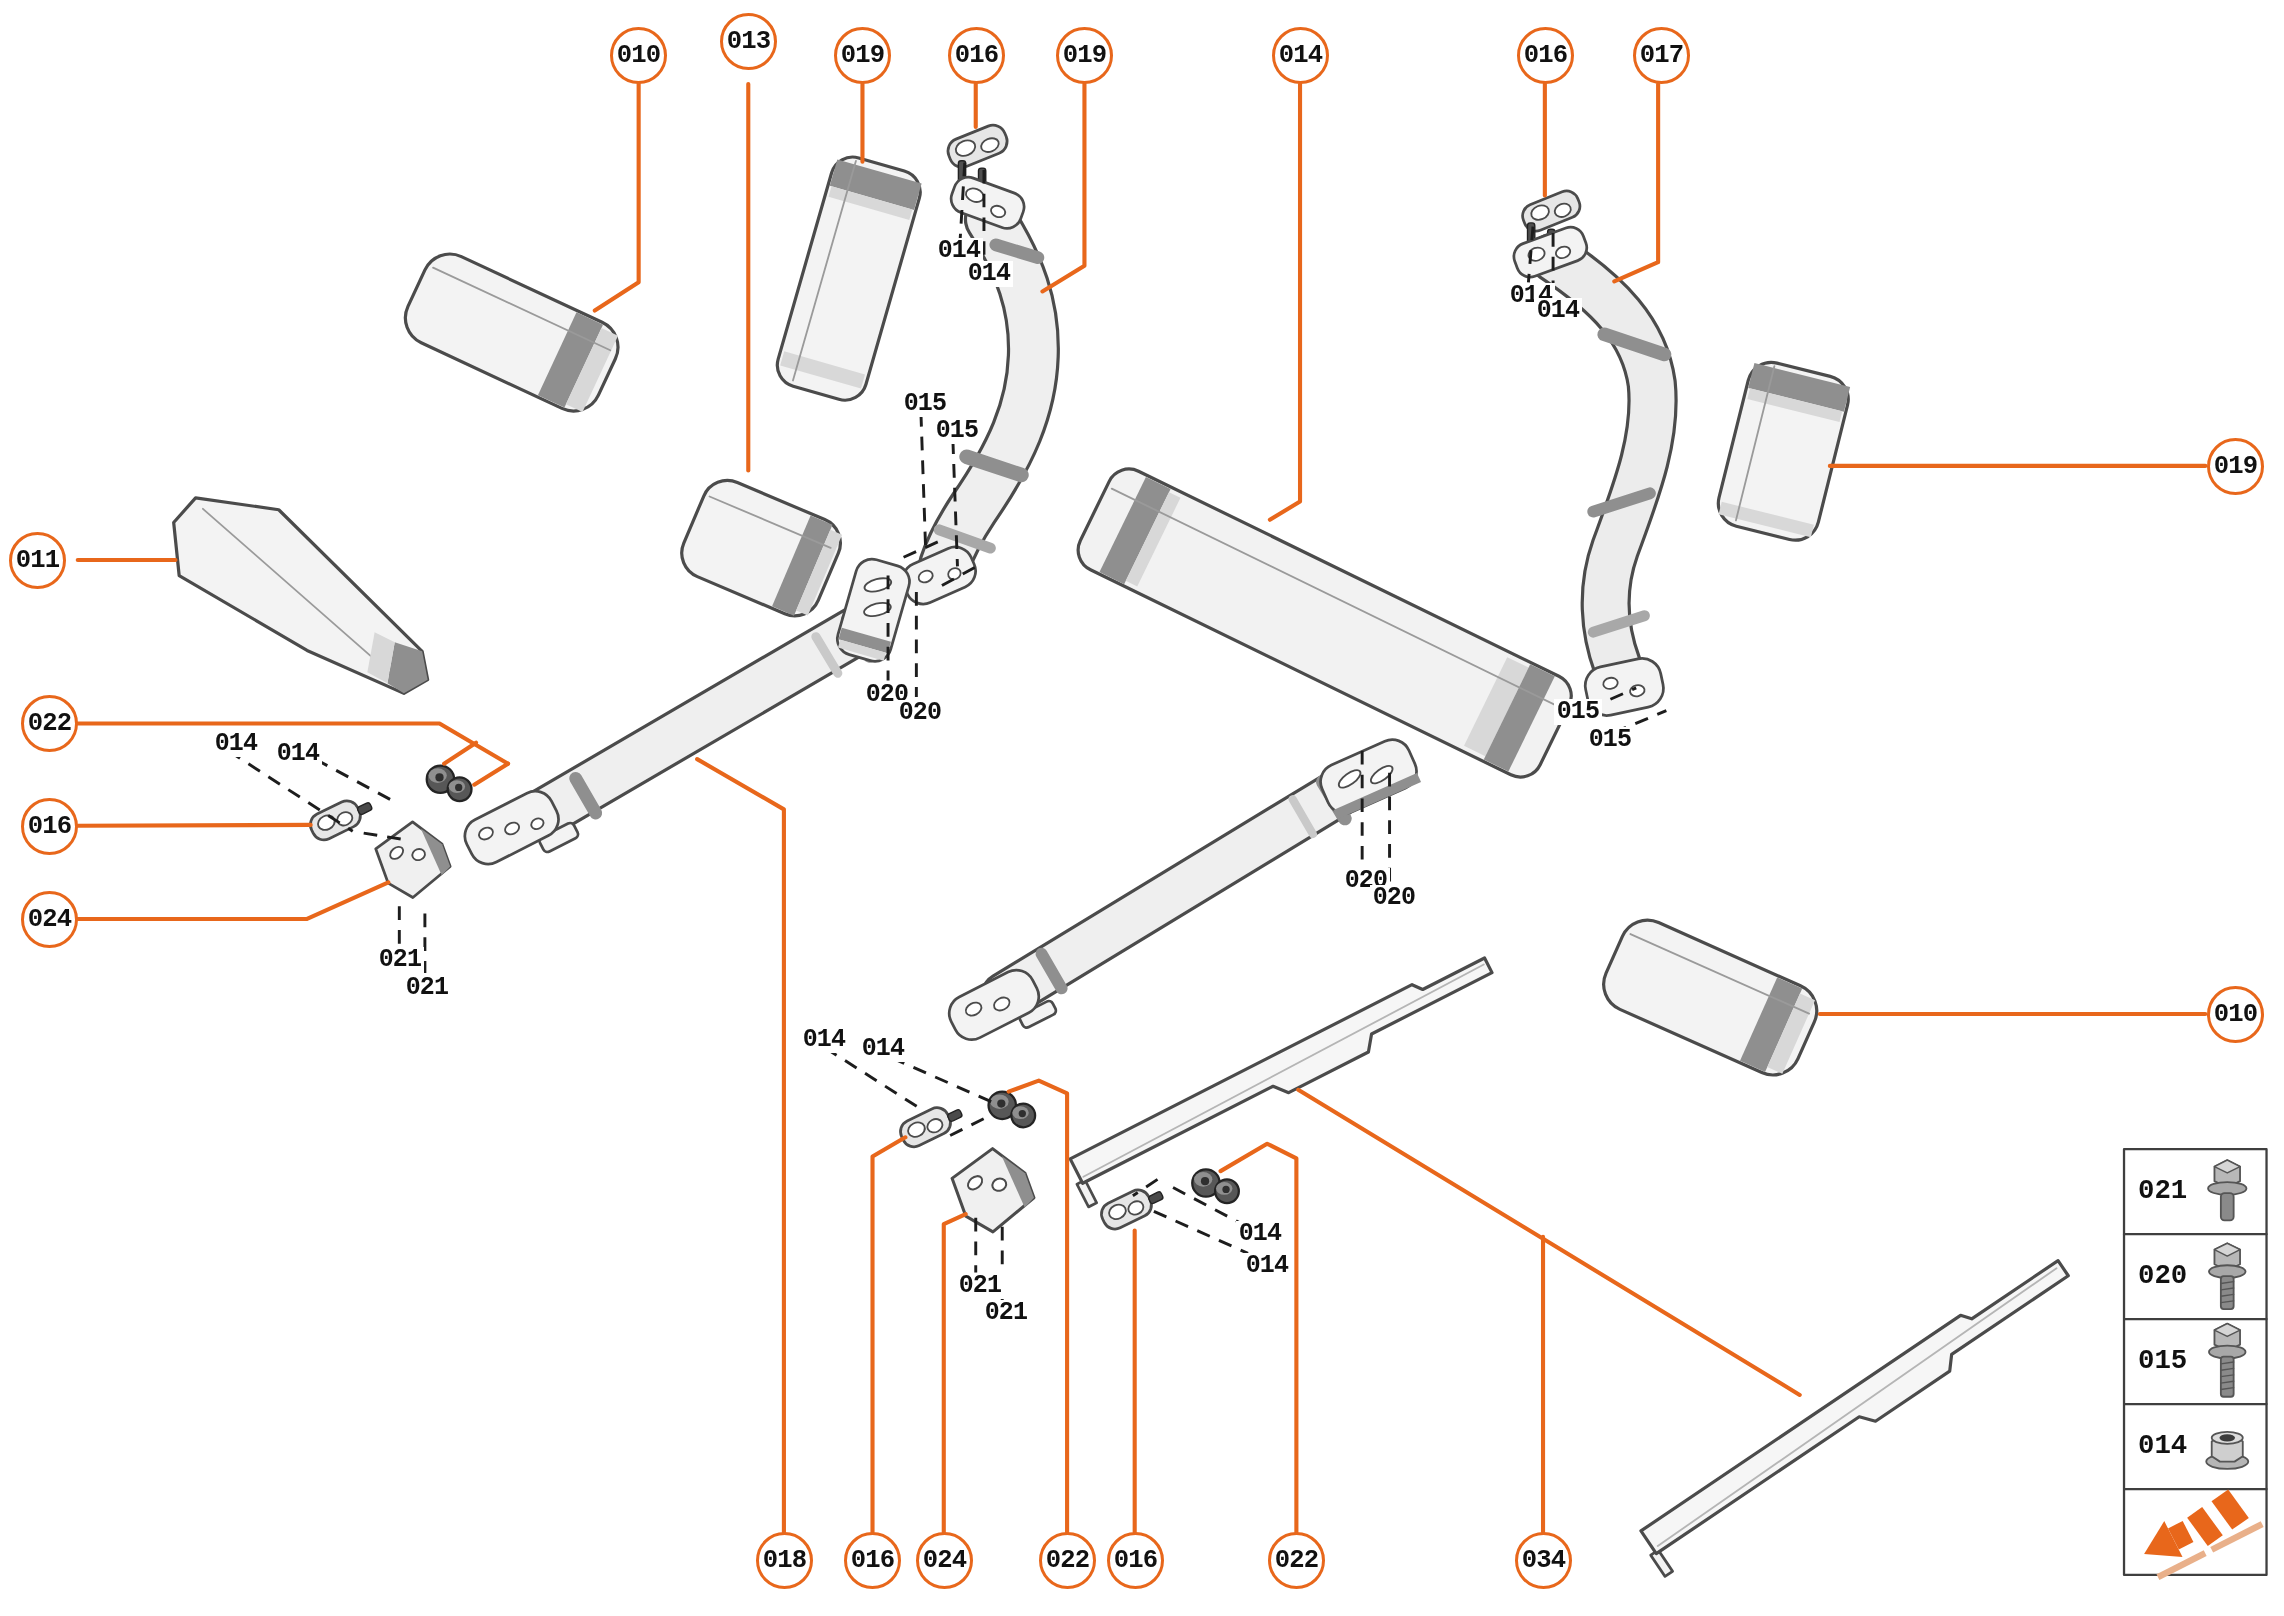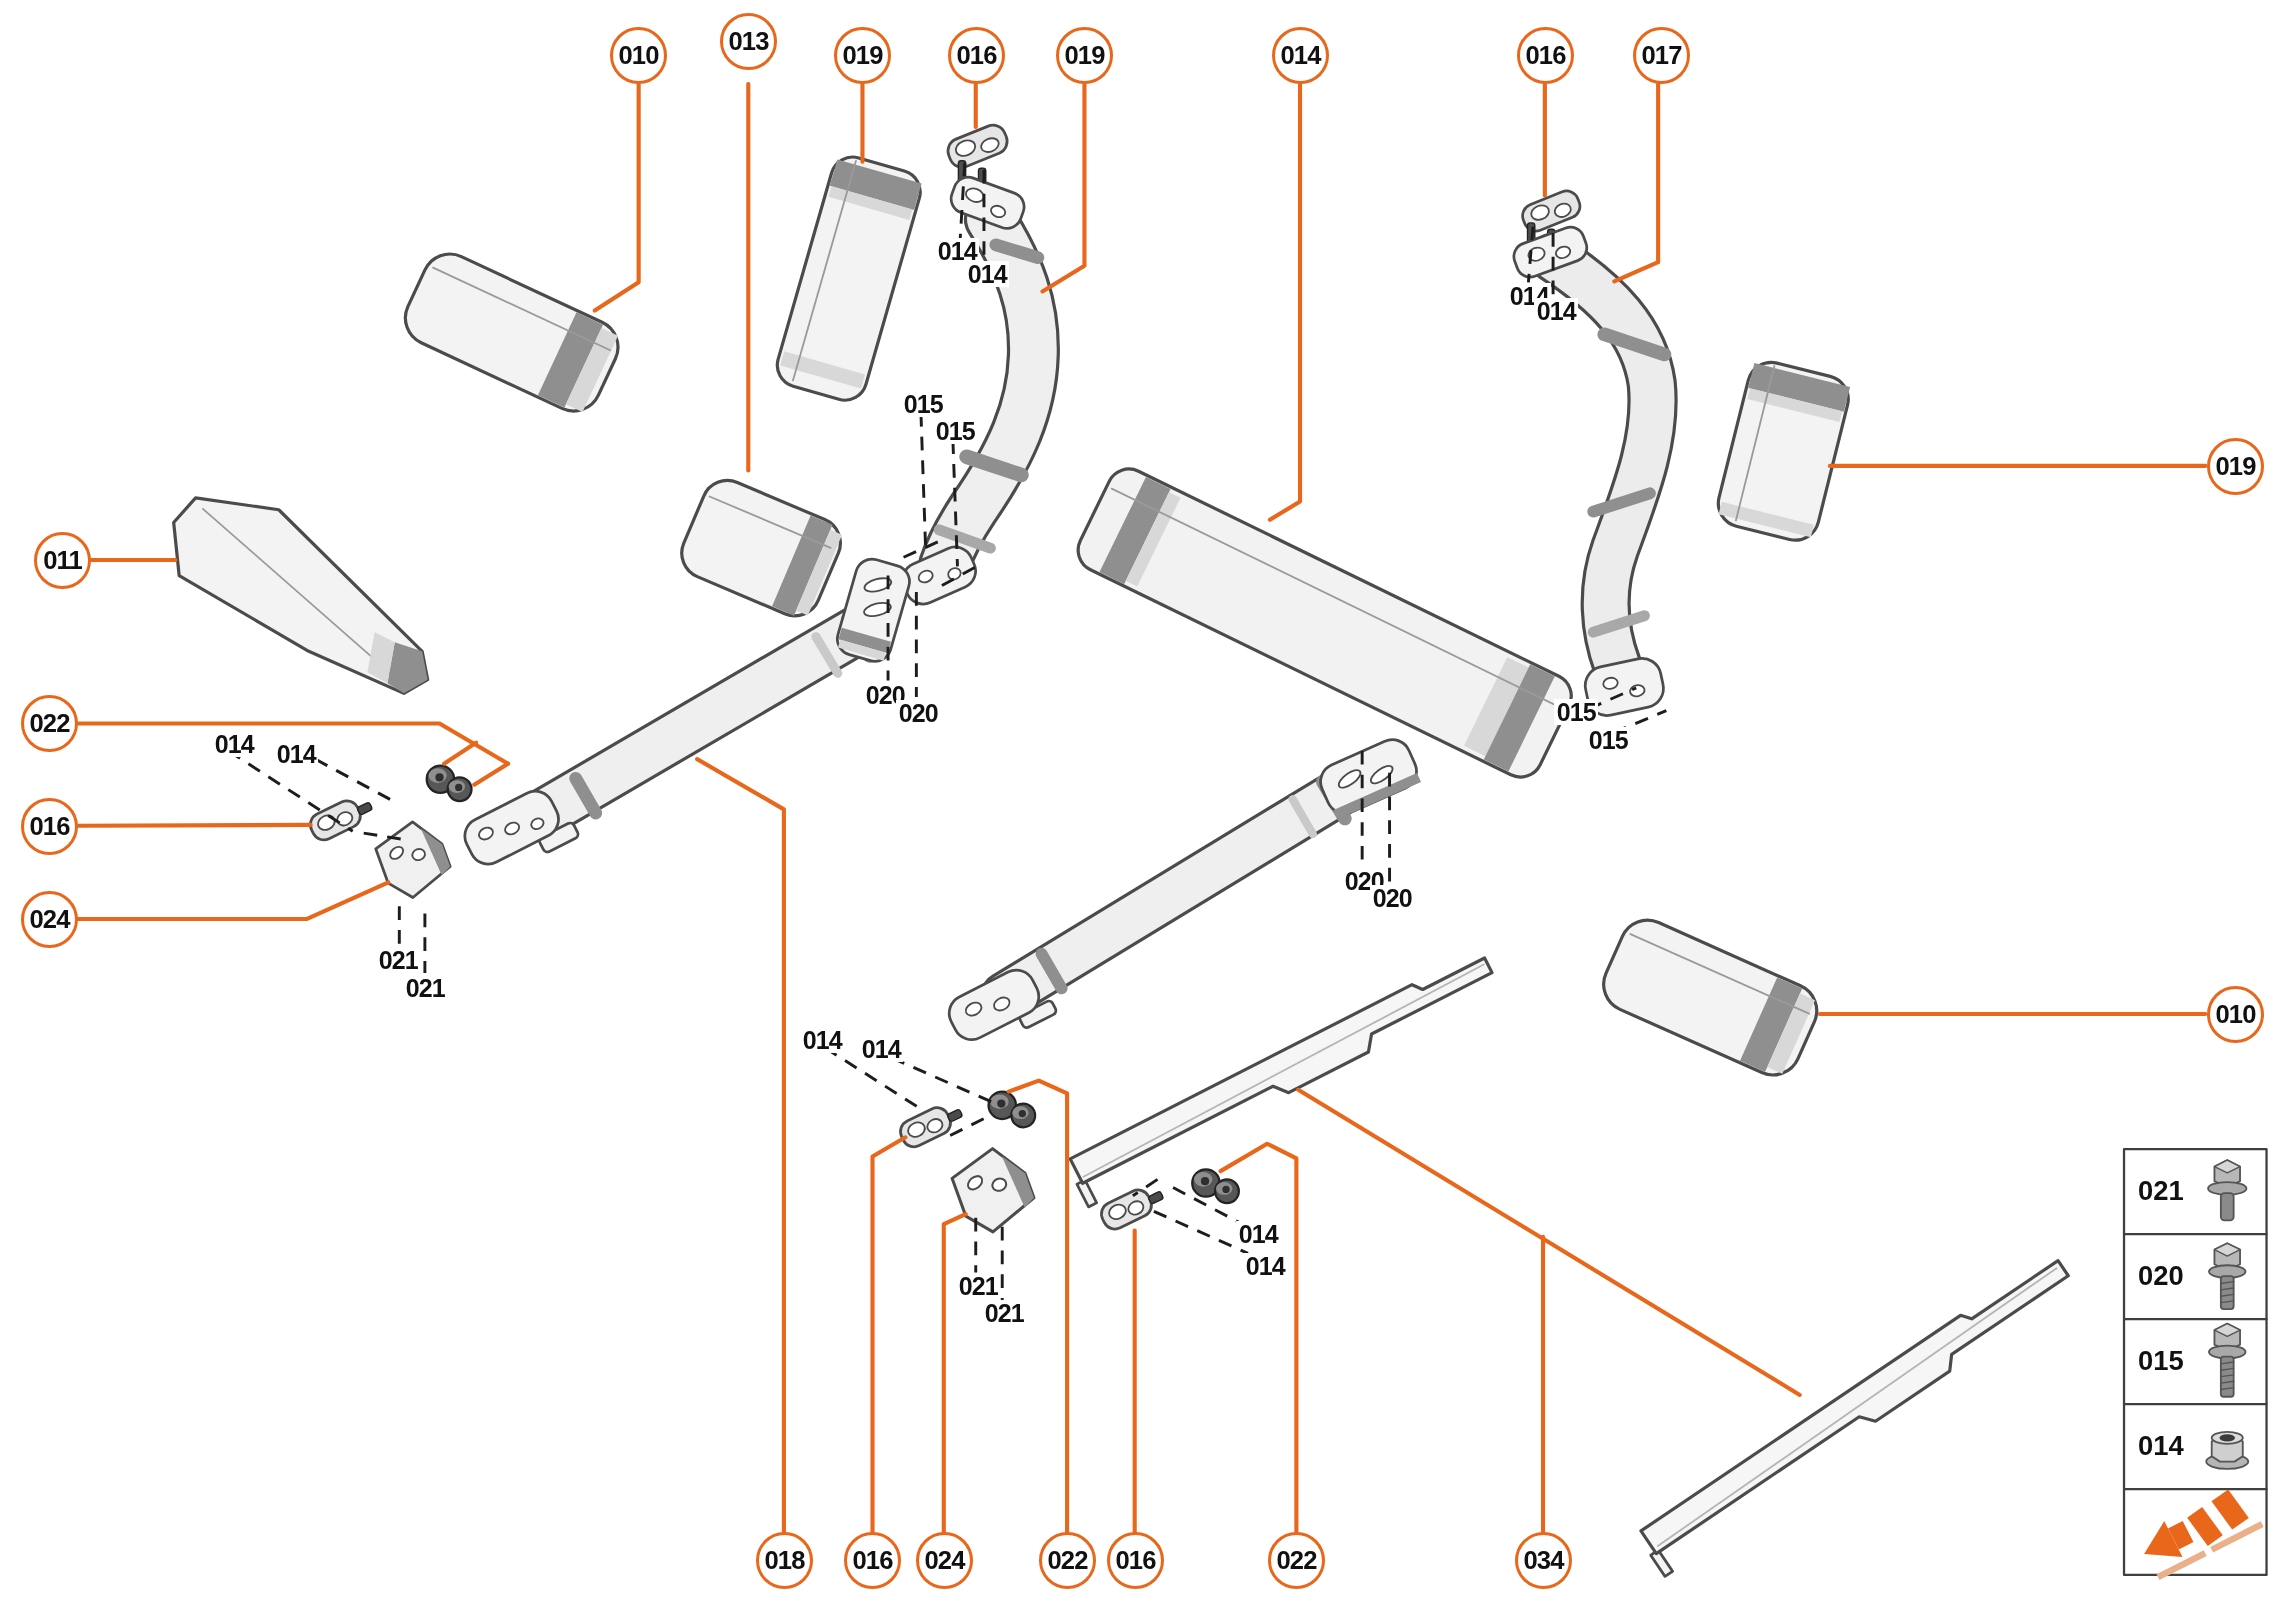--- a/index.html
+++ b/index.html
@@ -1,17 +1,17 @@
 <!DOCTYPE html>
 <html style="font-size:14.6px"><head>
 <meta charset="utf-8">
 <style>
   html,body{margin:0;padding:0;background:#fff;}
   .stage{position:relative;width:2284px;height:1616px;background:#fff;overflow:hidden;
-         font-family:Liberation Sans, sans-serif;}
+         font-family:Liberation Mono, monospace;}
   .layer{position:absolute;left:0;top:0;}
   .callout{position:absolute;width:57px;height:57px;border:3.7px solid #e8671b;border-radius:50%;
            background:#fff;box-sizing:border-box;display:flex;align-items:center;justify-content:center;
            font-weight:bold;font-size:25.6px;color:#111;letter-spacing:-0.9px;z-index:30;}
   .plabel{position:absolute;font-weight:bold;font-size:25px;color:#111;background:#fff;
           padding:0 2.7px;line-height:1.05;letter-spacing:-0.9px;z-index:20;}
   .legend-label{position:absolute;font-weight:bold;font-size:27.4px;color:#111;z-index:20;}
 </style>
 </head>
 <body>
@@ -362,21 +362,21 @@
 
   <div class="callout" style="left:610px;top:27.4px;">010</div>
   <div class="callout" style="left:720px;top:13px;">013</div>
   <div class="callout" style="left:834px;top:27.4px;">019</div>
   <div class="callout" style="left:948px;top:27.4px;">016</div>
   <div class="callout" style="left:1056px;top:27.4px;">019</div>
   <div class="callout" style="left:1272px;top:27.4px;">014</div>
   <div class="callout" style="left:1517px;top:27.4px;">016</div>
   <div class="callout" style="left:1633px;top:27.4px;">017</div>
 
-  <div class="callout" style="left:34px;top:532px;">011</div>
+  <div class="callout" style="left:9px;top:532px;">011</div>
   <div class="callout" style="left:21px;top:695px;">022</div>
   <div class="callout" style="left:21px;top:798px;">016</div>
   <div class="callout" style="left:21px;top:891px;">024</div>
 
   <div class="callout" style="left:2207px;top:438px;">019</div>
   <div class="callout" style="left:2207px;top:986px;">010</div>
 
   <div class="callout" style="left:756px;top:1532px;">018</div>
   <div class="callout" style="left:844px;top:1532px;">016</div>
   <div class="callout" style="left:916px;top:1532px;">024</div>

